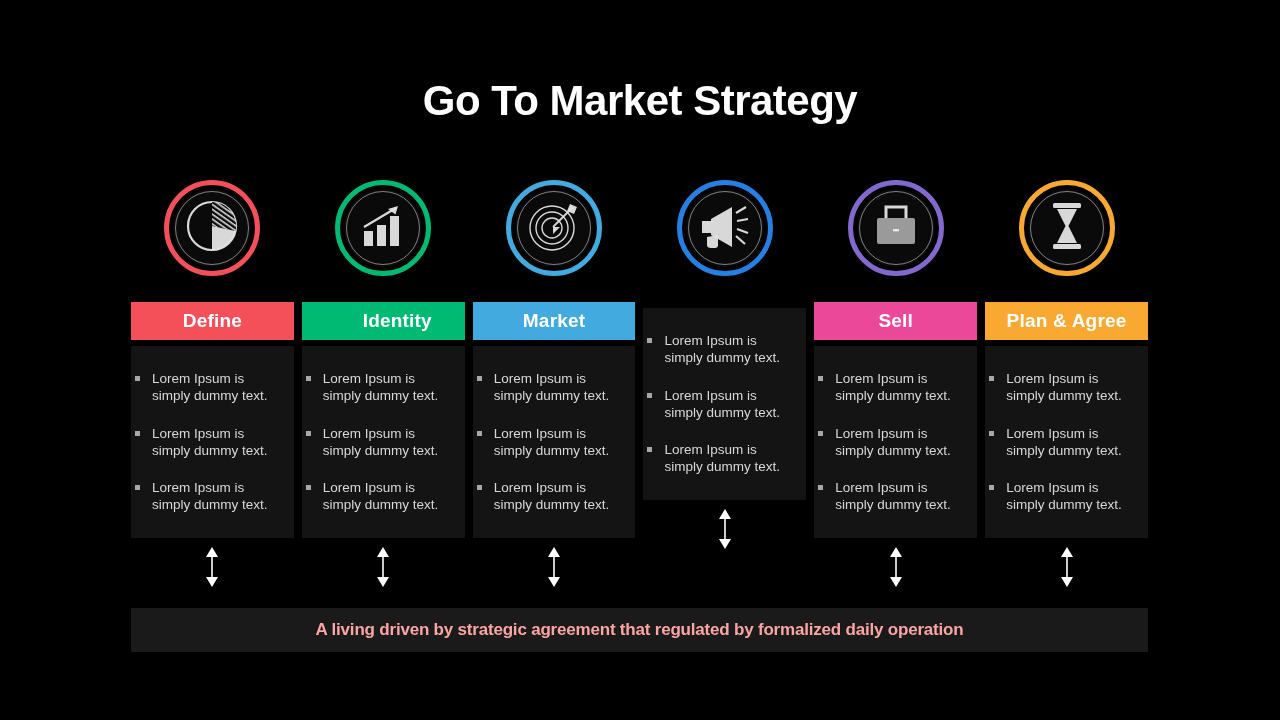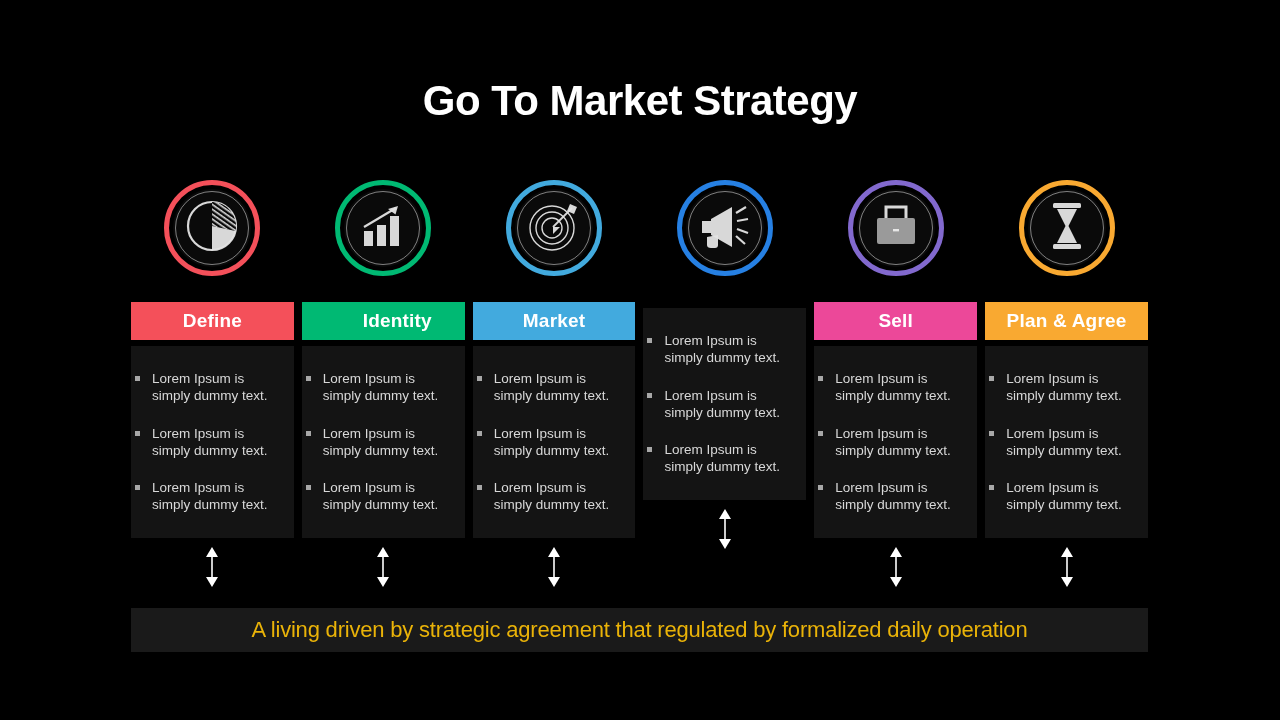--- a/index.html
+++ b/index.html
@@ -154,23 +154,23 @@
     left: 131px;
     top: 608px;
     width: 1017px;
     height: 44px;
     background: #1a1a1a;
     display: flex;
     align-items: center;
     justify-content: center;
   }
   .banner-text {
-    font-size: 22px;
-    font-weight: normal;
-    color: #eab308;
+    font-size: 17px;
+    font-weight: bold;
+    color: #fca5a5;
     letter-spacing: -0.2px;
     white-space: nowrap;
   }
 </style>
 </head>
 <body>
 
 <div class="slide">
 
   <div class="title">Go To Market Strategy</div>

